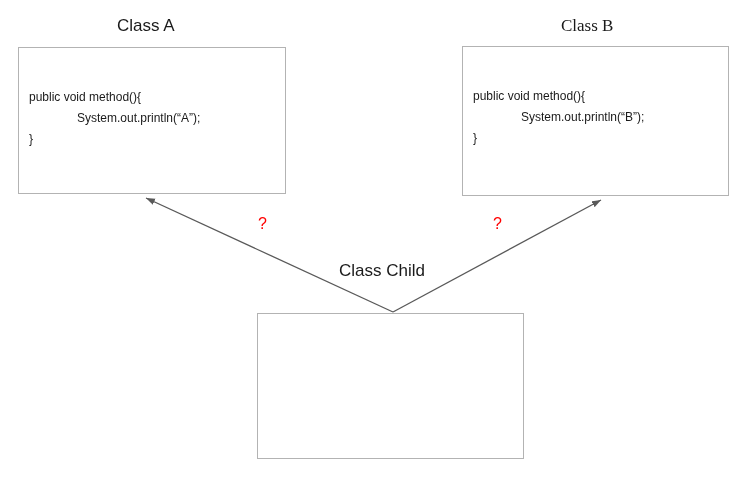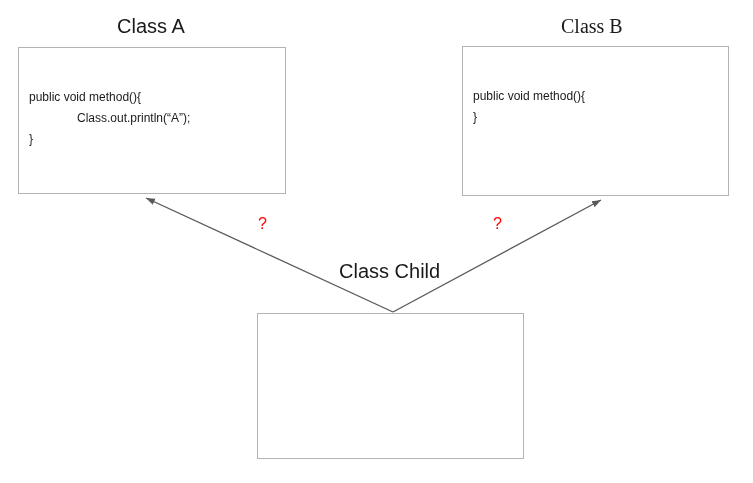--- a/index.html
+++ b/index.html
@@ -25,21 +25,21 @@
     position: absolute;
     background: #ffffff;
     border: 1px solid var(--border);
   }
   .box-a     { left: 18px;  top: 47px;  width: 268px; height: 147px; }
   .box-b     { left: 462px; top: 46px;  width: 267px; height: 150px; }
   .box-child { left: 257px; top: 313px; width: 267px; height: 146px; }
 
   .title {
     position: absolute;
-    font-size: 20px;
+    font-size: 17px;
     line-height: 18px;
     color: var(--text);
     white-space: nowrap;
   }
   .title-a     { left: 117px; top: 17px; }
   .title-b     { left: 561px; top: 17px; font-family: Liberation Serif, serif; }
   .title-child { left: 339px; top: 262px; }
 
   .code {
     position: absolute;
@@ -73,29 +73,30 @@
 </style>
 </head>
 <body>
 
 <div class="canvas">
 
   <div class="title title-a">Class A</div>
   <div class="box box-a">
     <div class="code">
       <div class="code-line">public void method(){</div>
-      <div class="code-line indent">Class.out.println(“A”);</div>
+      <div class="code-line indent">System.out.println(“A”);</div>
       <div class="code-line">}</div>
     </div>
   </div>
 
   <div class="title title-b">Class B</div>
   <div class="box box-b">
     <div class="code">
       <div class="code-line">public void method(){</div>
+      <div class="code-line indent">System.out.println(“B”);</div>
       <div class="code-line">}</div>
     </div>
   </div>
 
   <div class="title title-child">Class Child</div>
   <div class="box box-child"></div>
 
   <svg class="arrows" viewBox="0 0 753 483" xmlns="http://www.w3.org/2000/svg">
     <defs>
       <marker id="ah" markerWidth="12" markerHeight="10" refX="9" refY="3.25" orient="auto" markerUnits="userSpaceOnUse">

